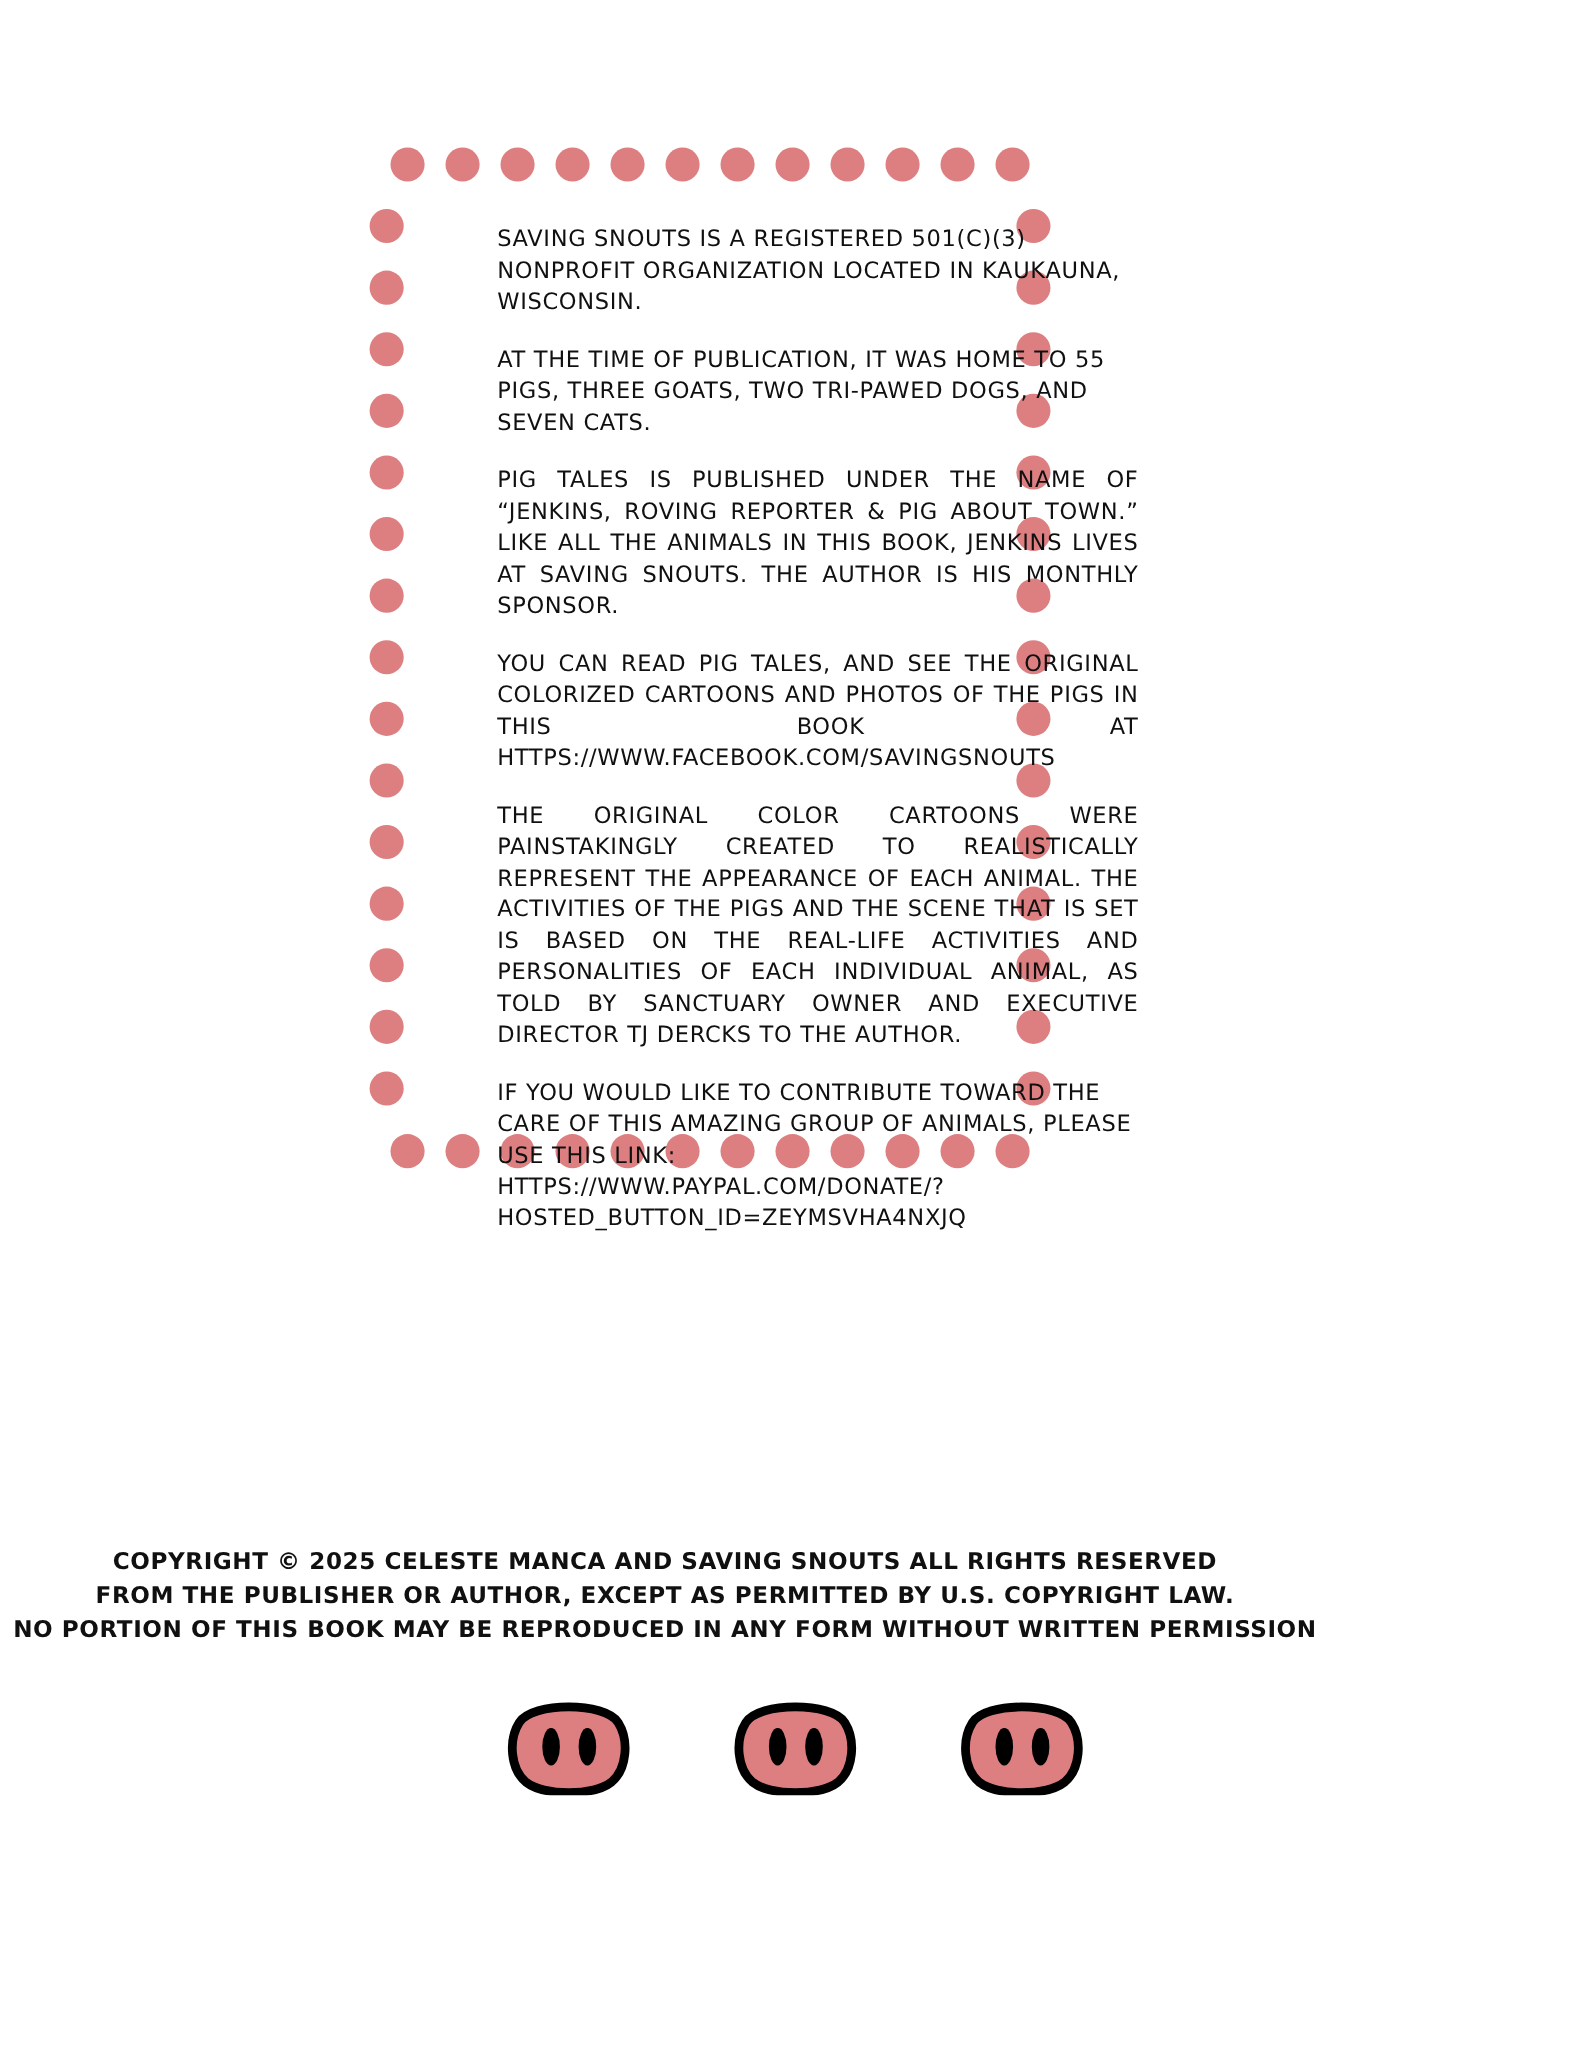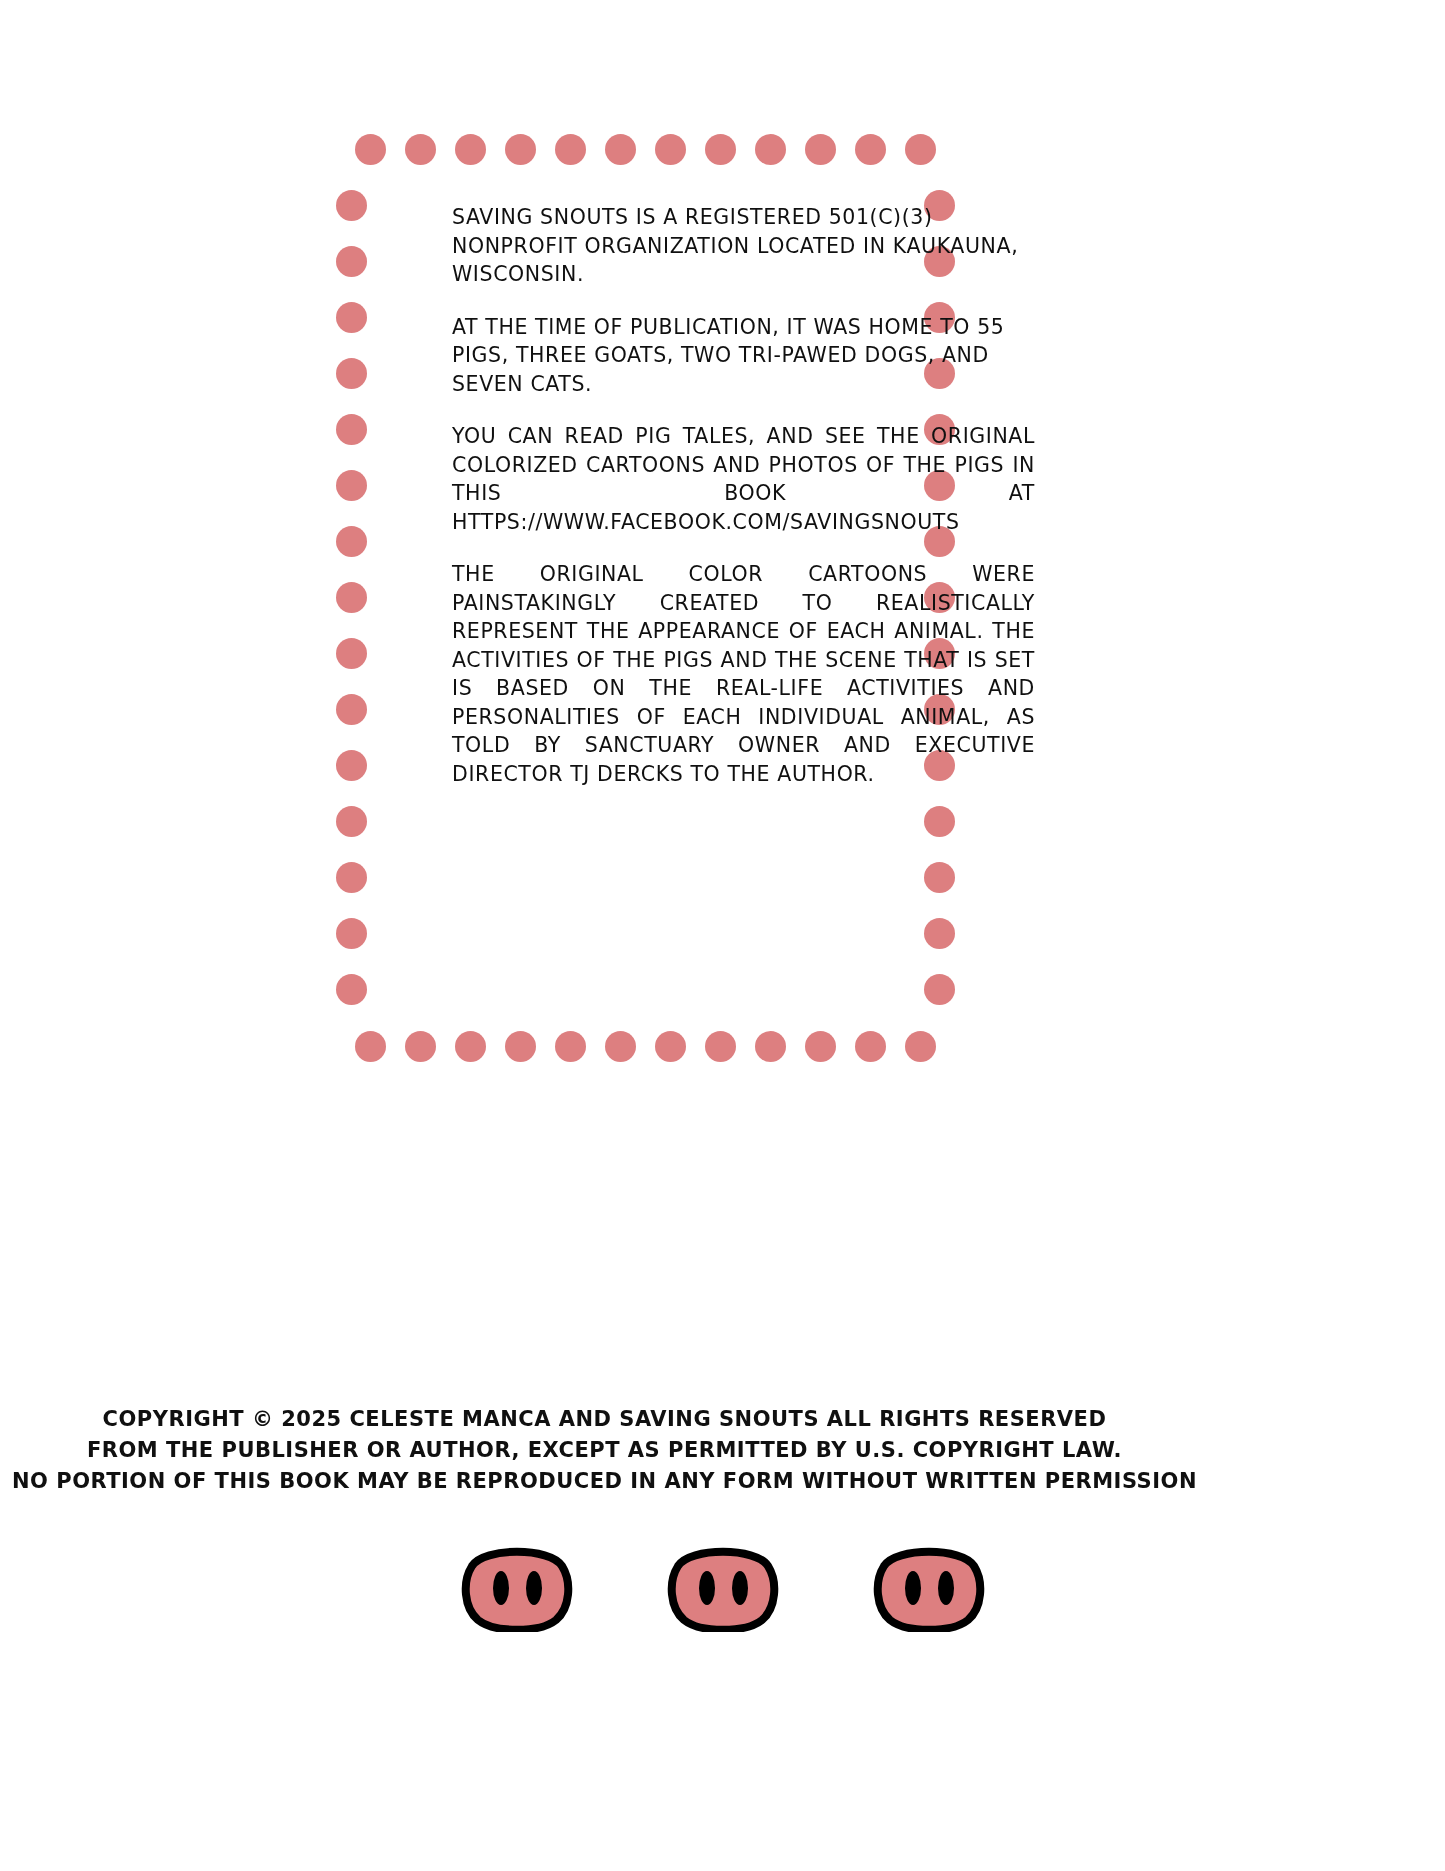--- a/index.html
+++ b/index.html
@@ -142,22 +142,26 @@
     <div class="dot" style="left: 578.5px; top: 727.312px; background: rgb(221, 127, 128);"></div>
     <div class="dot" style="left: -9.5px; top: 783.375px; background: rgb(221, 127, 128);"></div>
     <div class="dot" style="left: 578.5px; top: 783.375px; background: rgb(221, 127, 128);"></div>
     <div class="dot" style="left: -9.5px; top: 839.438px; background: rgb(221, 127, 128);"></div>
     <div class="dot" style="left: 578.5px; top: 839.438px; background: rgb(221, 127, 128);"></div>
   </div>
 
 <div id="copy-block">
   <p class="para">SAVING SNOUTS IS A REGISTERED 501(c)(3) NONPROFIT ORGANIZATION LOCATED IN KAUKAUNA, WISCONSIN.</p>
   <p class="para">AT THE TIME OF PUBLICATION, IT WAS HOME TO 55 PIGS, THREE GOATS, TWO TRI-PAWED DOGS, AND SEVEN CATS.</p>
+  <p class="para justify">PIG TALES IS PUBLISHED UNDER THE NAME OF “JENKINS, ROVING REPORTER &amp; PIG ABOUT TOWN.” LIKE ALL THE ANIMALS IN THIS BOOK, JENKINS LIVES AT SAVING SNOUTS. THE AUTHOR IS HIS MONTHLY SPONSOR.</p>
   <p class="para justify">YOU CAN READ PIG TALES, AND SEE THE ORIGINAL COLORIZED CARTOONS AND PHOTOS OF THE PIGS IN THIS BOOK AT HTTPS://WWW.FACEBOOK.COM/SAVINGSNOUTS</p>
   <p class="para justify">THE ORIGINAL COLOR CARTOONS WERE PAINSTAKINGLY CREATED TO REALISTICALLY REPRESENT THE APPEARANCE OF EACH ANIMAL. THE ACTIVITIES OF THE PIGS AND THE SCENE THAT IS SET IS BASED ON THE REAL-LIFE ACTIVITIES AND PERSONALITIES OF EACH INDIVIDUAL ANIMAL, AS TOLD BY SANCTUARY OWNER AND EXECUTIVE DIRECTOR TJ DERCKS TO THE AUTHOR.</p>
+  <p class="para" style="white-space:pre-line;">IF YOU WOULD LIKE TO CONTRIBUTE TOWARD THE CARE OF THIS AMAZING GROUP OF ANIMALS, PLEASE USE THIS LINK:
+HTTPS://WWW.PAYPAL.COM/DONATE/?
+HOSTED_BUTTON_ID=ZEYMSVHA4NXJQ</p>
 </div>
 
 <div id="copyright-block">
   <div class="copy-line">COPYRIGHT © 2025 CELESTE MANCA AND SAVING SNOUTS ALL RIGHTS RESERVED</div>
   <div class="copy-line">FROM THE PUBLISHER OR AUTHOR, EXCEPT AS PERMITTED BY U.S. COPYRIGHT LAW.</div>
   <div class="copy-line">NO PORTION OF THIS BOOK MAY BE REPRODUCED IN ANY FORM WITHOUT WRITTEN PERMISSION</div>
 </div>
 
 <div id="snout-row">
   <svg class="snout" viewBox="0 0 118 92">

